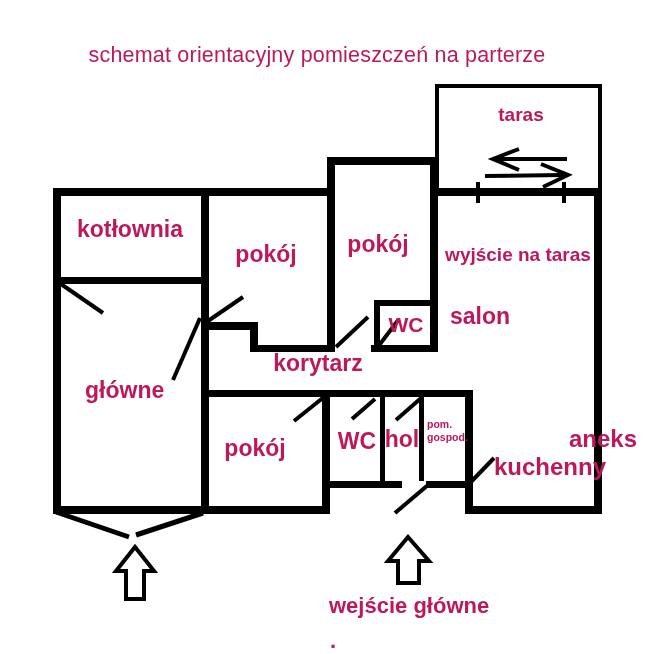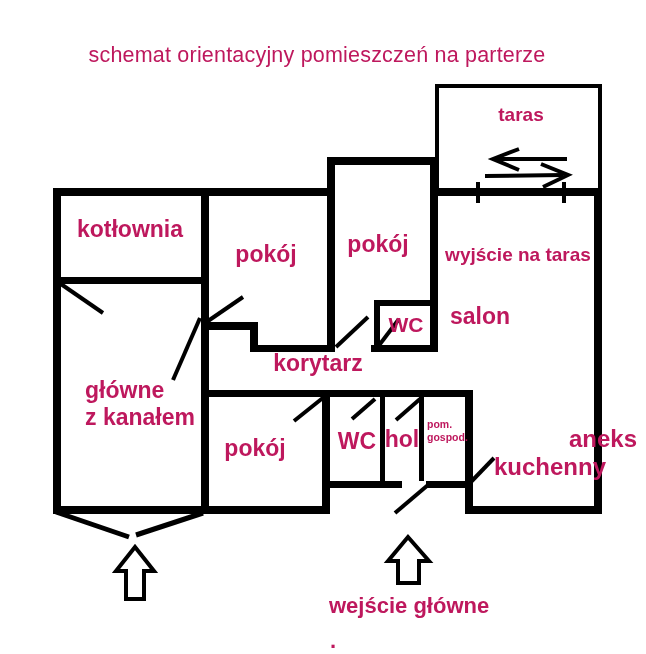--- a/index.html
+++ b/index.html
@@ -123,21 +123,20 @@
 
   <div class="lbl fs23 center" style="left:328px;top:233px;width:100px;">pokój</div>
 
   <div class="lbl fs23 center" style="left:430px;top:269px;width:100px;margin-top:36px;">salon</div>
 
   <div class="lbl fs21 center" style="left:381px;top:314px;width:50px;">WC</div>
 
   <div class="lbl fs23 center" style="left:258px;top:352px;width:120px;">korytarz</div>
 
   <div class="lbl fs23" style="left:85px;top:379px;">główne</div>
-  <div class="lbl fs23" style="left:85px;top:406px;">z kanałem</div>
 
   <div class="lbl fs23 center" style="left:205px;top:437px;width:100px;">pokój</div>
 
   <div class="lbl fs23 center" style="left:332px;top:430px;width:50px;">WC</div>
 
   <div class="lbl fs23 center" style="left:377px;top:428px;width:50px;">hol</div>
 
   <div class="lbl fs10" style="left:427px;top:419px;">pom.</div>
   <div class="lbl fs10" style="left:427px;top:432px;">gospod.</div>
 

